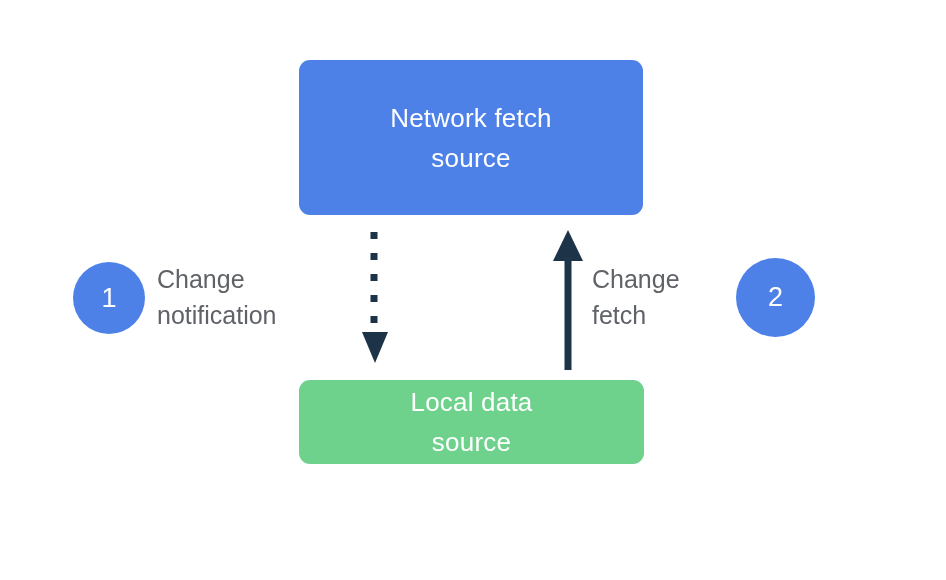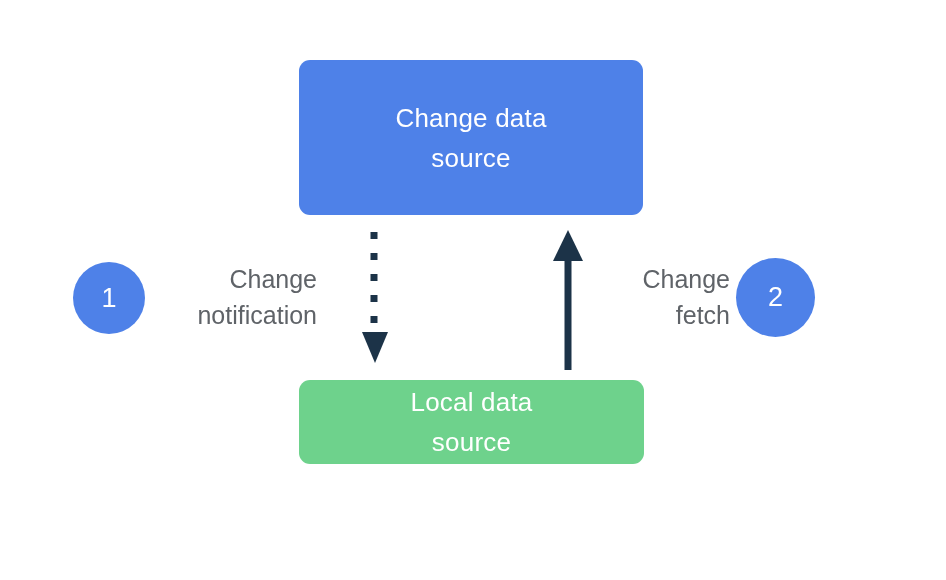--- a/index.html
+++ b/index.html
@@ -86,42 +86,42 @@
     width: 79px;
     height: 79px;
   }
 
   
   .edge-label {
     position: absolute;
     color: #5f6368;
     font-size: 25px;
     line-height: 36px;
-    text-align: right;
+    text-align: left;
     white-space: pre-line;
     box-sizing: border-box;
   }
   #label-change-notification {
     left: 157px;
     top: 261px;
     width: 160px;
   }
   #label-change-fetch {
     left: 592px;
     top: 261px;
     width: 138px;
   }
 </style>
 </head>
 <body>
 
 <div id="canvas">
 
   <div class="node-box" id="network-box">
-    <span>Change data
+    <span>Network fetch
 source</span>
   </div>
 
   <div class="node-box" id="local-box">
     <span>Local data
 source</span>
   </div>
 
   <svg class="arrow-layer" viewBox="0 0 946 580" xmlns="http://www.w3.org/2000/svg">
 

